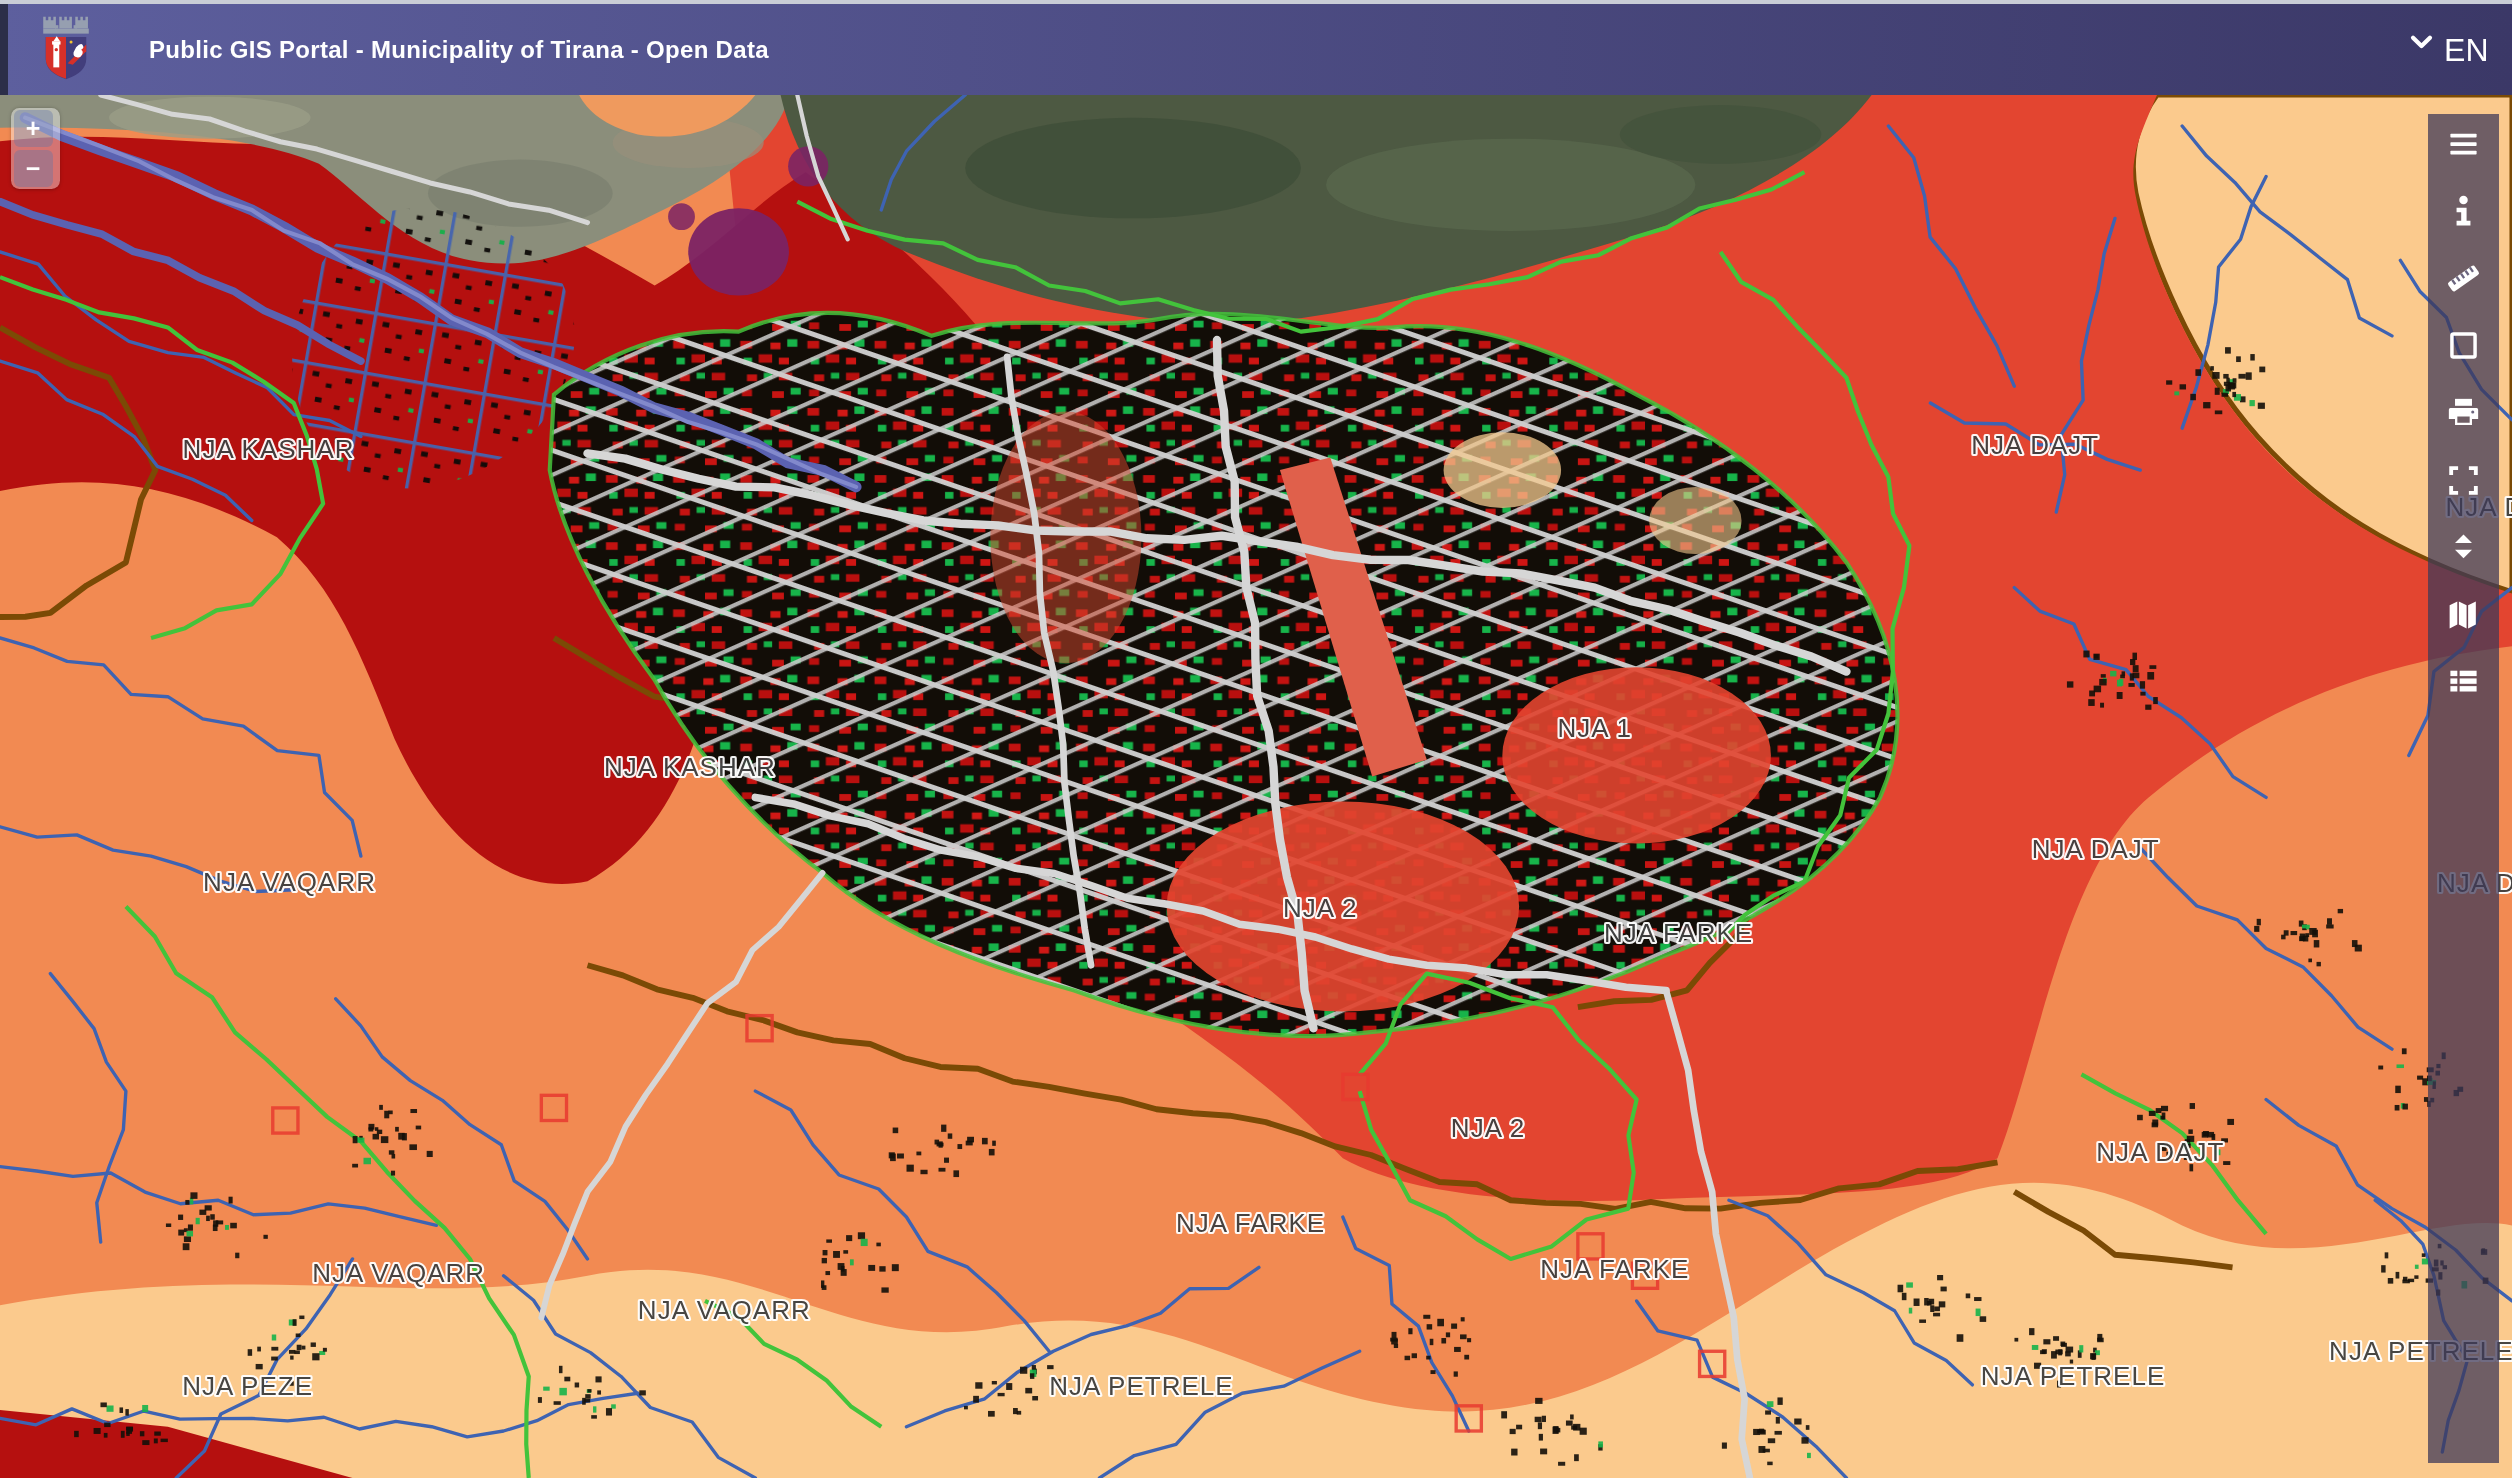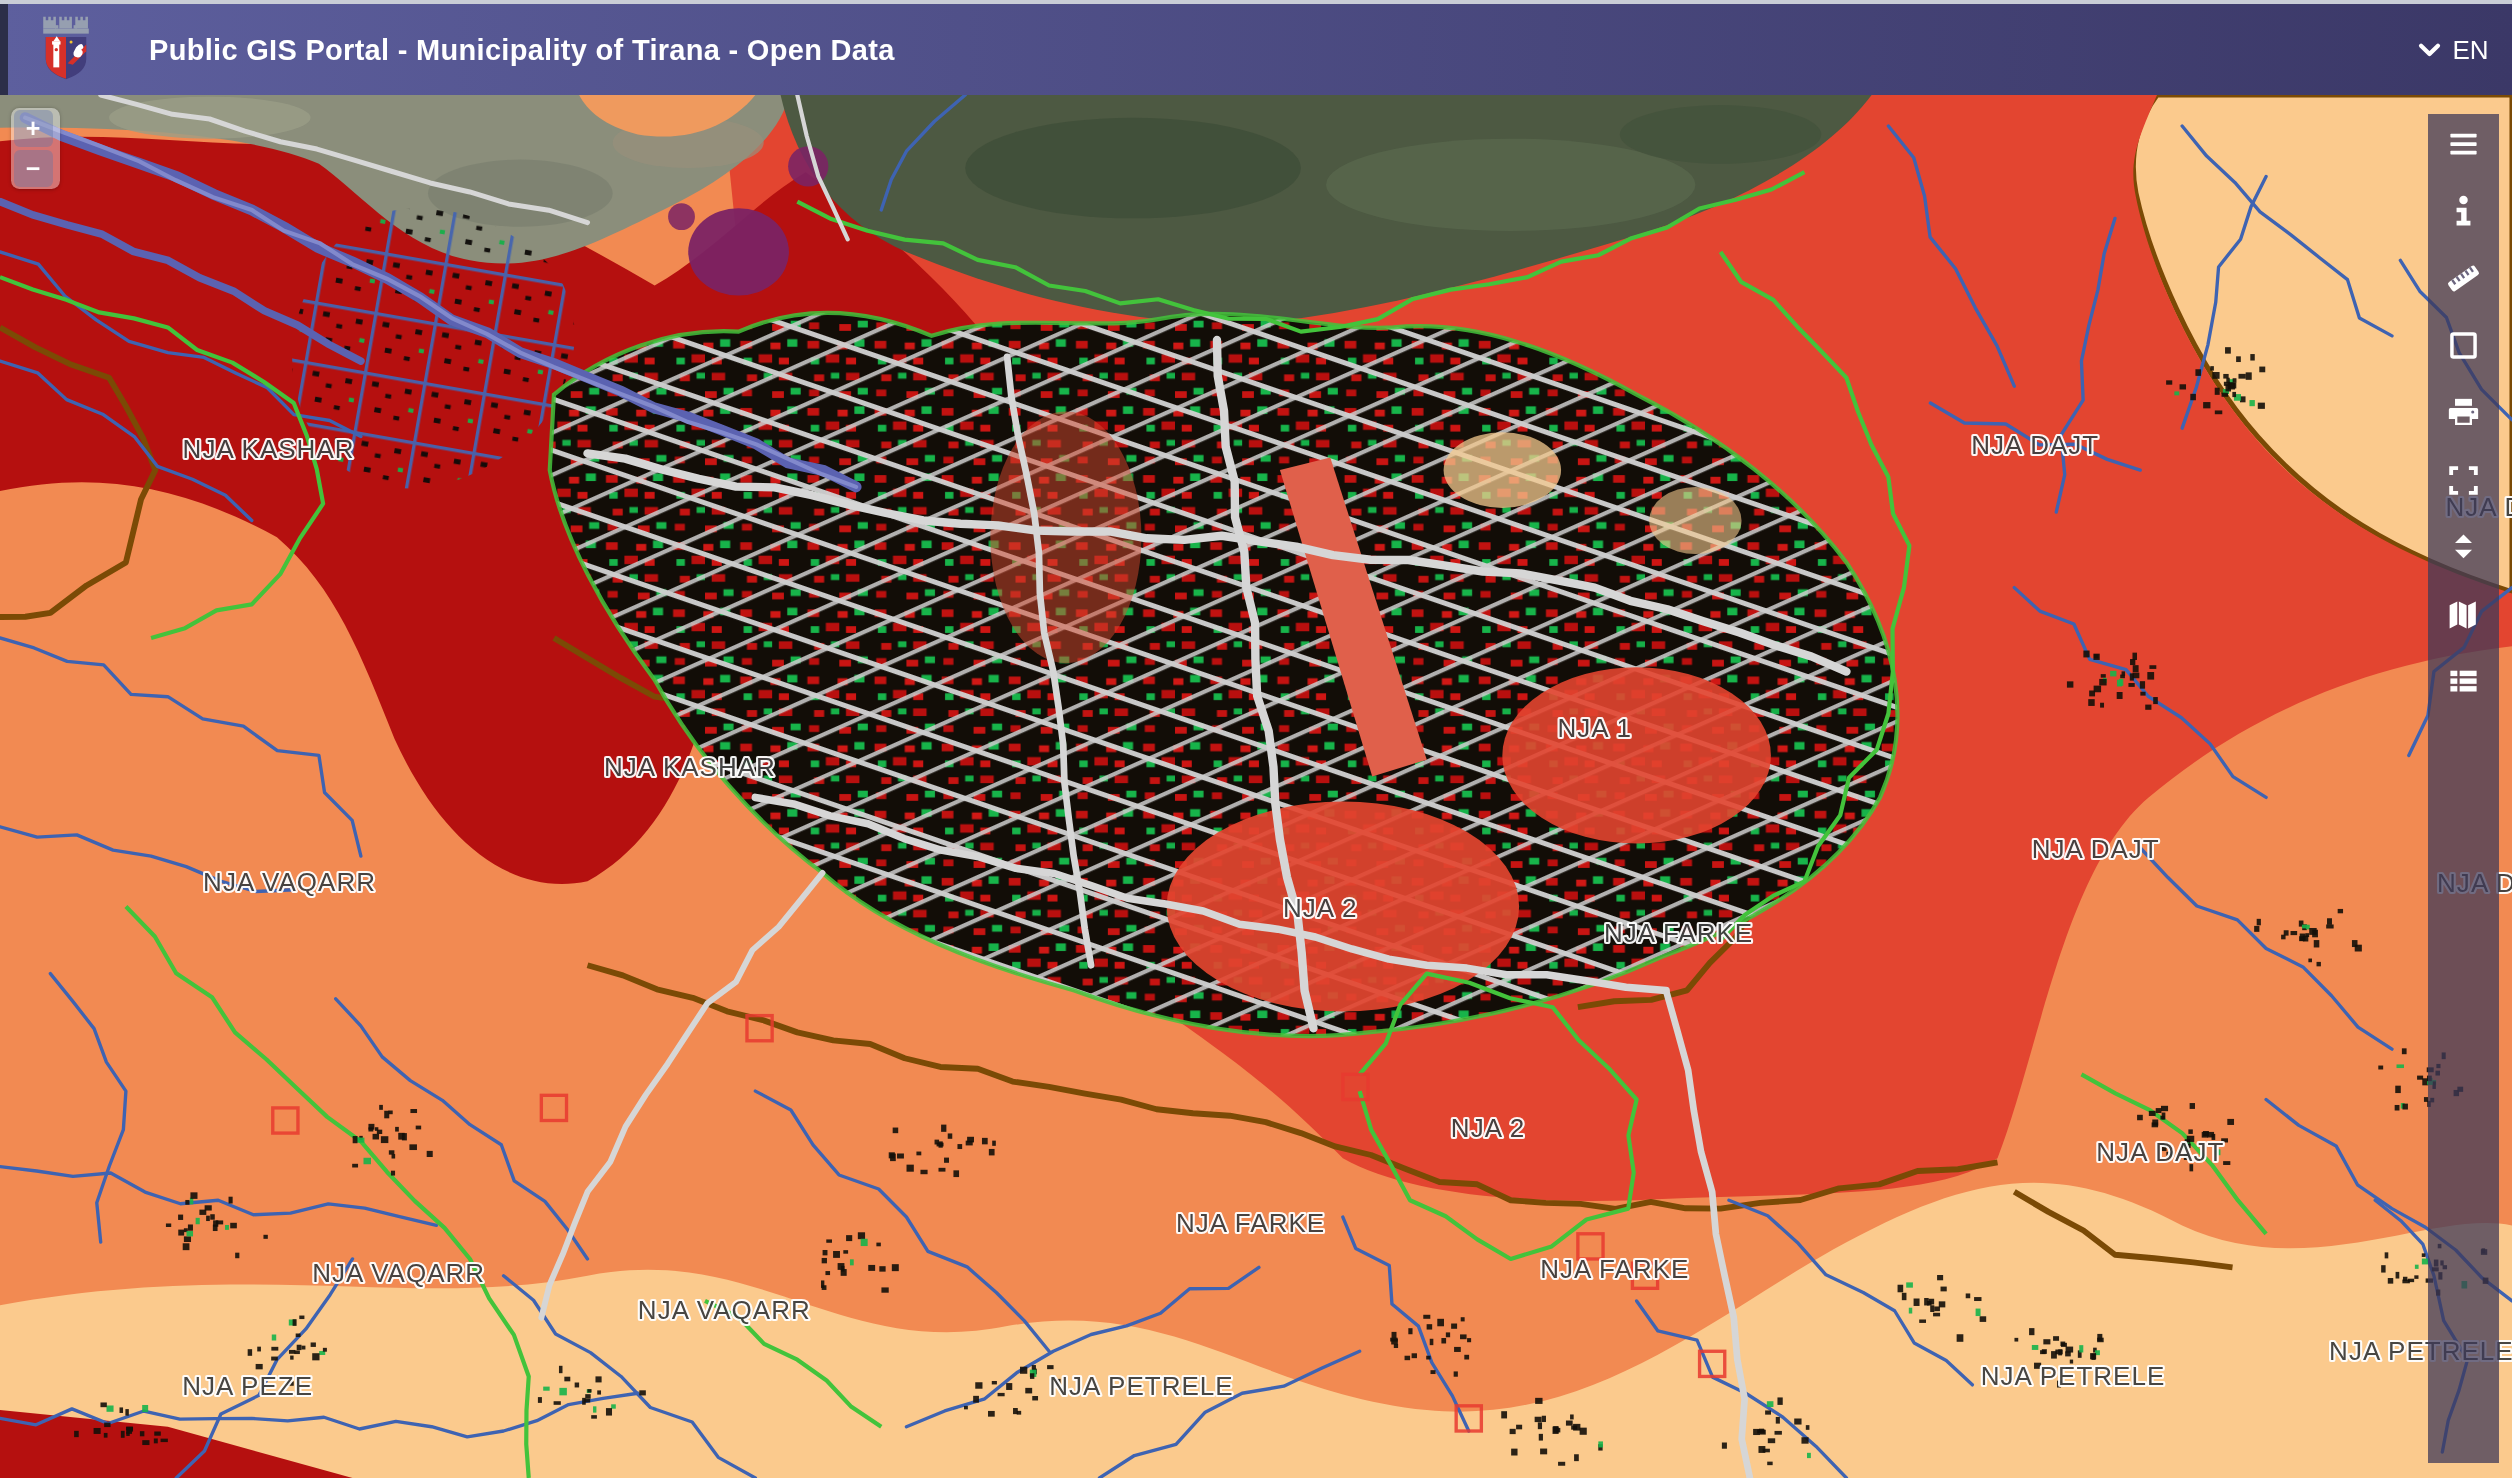--- a/index.html
+++ b/index.html
@@ -5,23 +5,23 @@
   html,body{margin:0;padding:0}
   body{width:2512px;height:1478px;overflow:hidden;position:relative;
        font-family:"Liberation Sans",sans-serif;background:var(--zpeach,#fbca8d)}
   .topstrip{position:absolute;top:0;left:0;right:0;height:4.2px;background:#c9cdd6;z-index:40}
   header{position:absolute;top:4.2px;left:0;right:0;height:91px;
          background:linear-gradient(90deg,var(--hL,#5d5f9e),var(--hR,#3b3867));z-index:30}
   .header-edge{position:absolute;left:0;top:0;bottom:0;width:7.6px;background:#2c2e49}
   .logo{position:absolute;left:39px;top:5.9px;width:54px;height:81px}
   .logo svg{width:100%;height:100%;display:block}
   h1{position:absolute;left:149px;top:50%;transform:translateY(-50%);margin:0;
-     font-size:29px;font-weight:600;color:#fff;letter-spacing:0.3px;white-space:nowrap}
+     font-size:24px;font-weight:600;color:#fff;letter-spacing:0.3px;white-space:nowrap}
   .lang{position:absolute;right:23.5px;top:50%;transform:translateY(-50%);
-        display:flex;align-items:center;gap:10px;color:#fff;font-size:26px;cursor:pointer}
+        display:flex;gap:10px;color:#fff;font-size:32px;cursor:pointer}
   .chev svg{width:25px;height:20px;display:block}
   .map{position:absolute;top:95px;left:0;width:2512px;height:1383px;background:var(--zpeach,#fbca8d)}
   #mapsvg{position:absolute;left:0;top:0;width:2512px;height:1383px}
   .maplabel{font-family:"Liberation Sans",sans-serif;font-size:31px;letter-spacing:1.2px;
             fill:var(--lbl,#3f3f3f);stroke:#ffffff;stroke-width:5px;paint-order:stroke;
             stroke-linejoin:round;opacity:.95}
   .zoomctl{position:absolute;left:11px;top:12.6px;width:44px;background:rgba(255,255,255,.42);
            border-radius:8.4px;padding:2.5px;display:flex;flex-direction:column;gap:2.5px;
            box-shadow:0 0.8px 3.4px rgba(0,0,0,.25);z-index:20}
   .zoomctl button{width:39px;height:37px;border:none;border-radius:5.9px;

